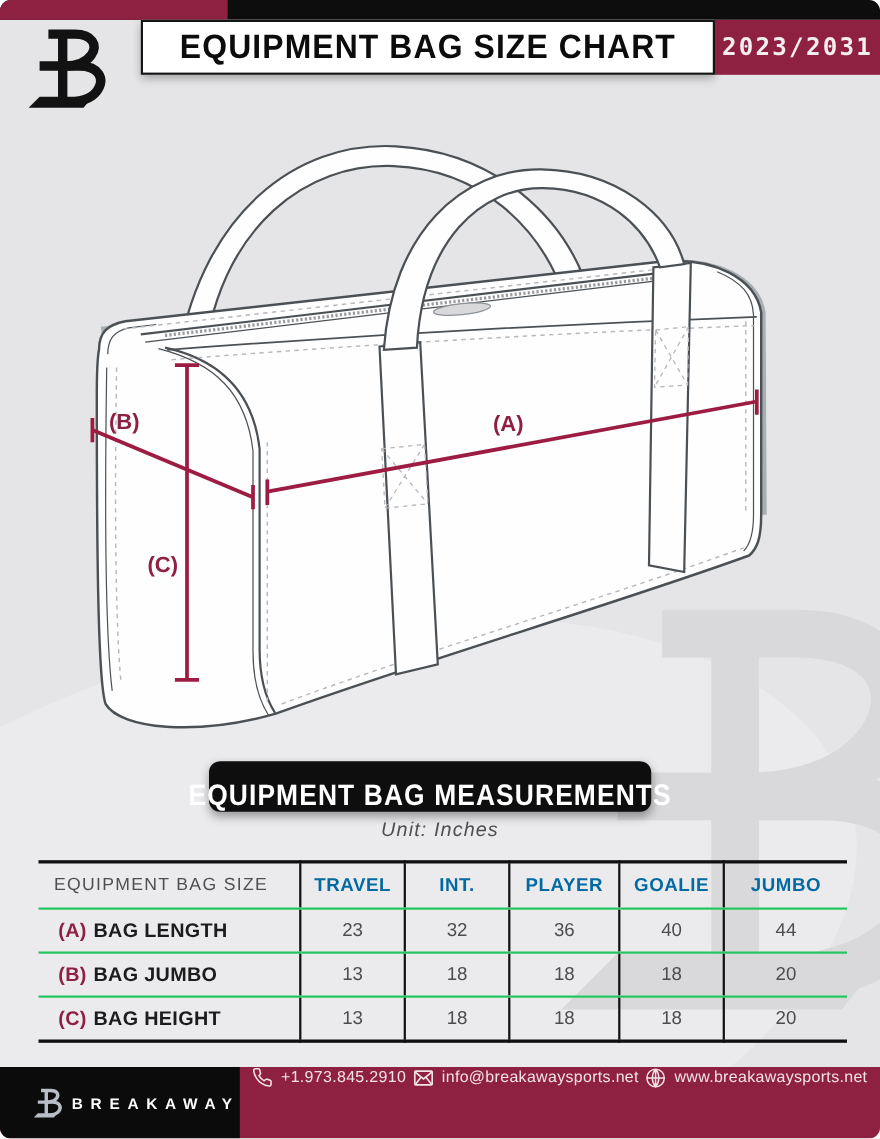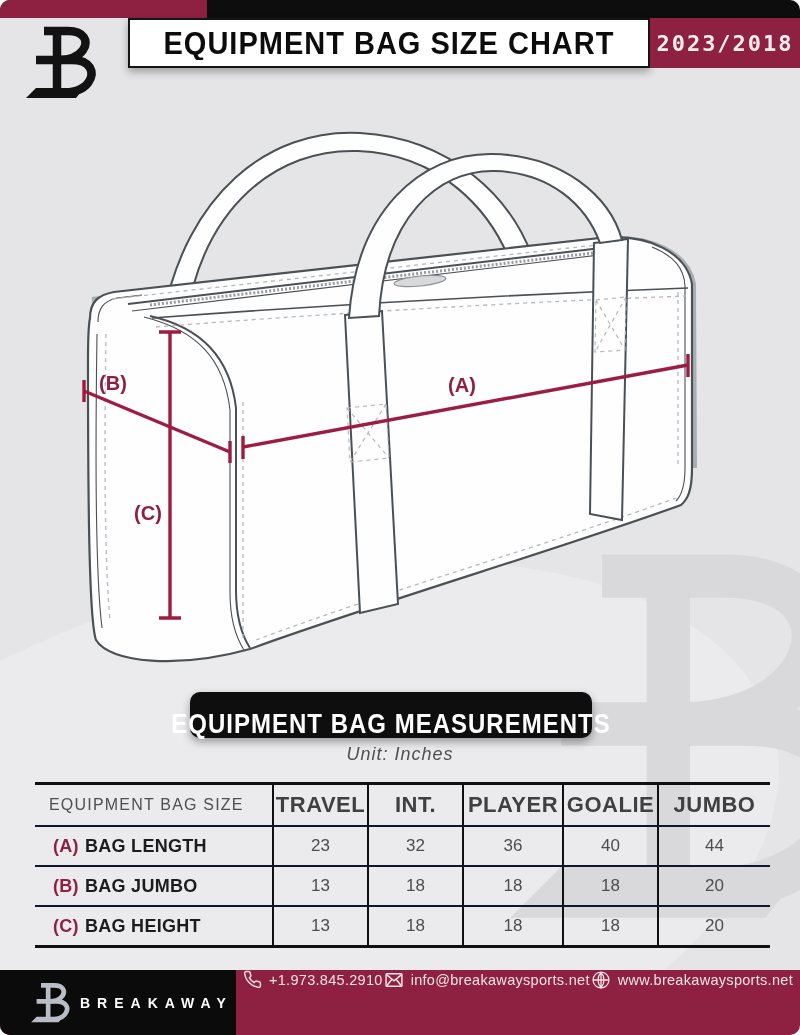--- a/index.html
+++ b/index.html
@@ -35,32 +35,32 @@
           display:flex;align-items:flex-end;justify-content:center;z-index:7;
           box-shadow:0 4px 9px rgba(0,0,0,.35);}
   .banner span{color:#ffffff;font-size:24px;font-weight:800;letter-spacing:1px;transform:scale(1,1.12);white-space:nowrap;}
   .unit-note{position:absolute;left:0;top:744px;width:800px;text-align:center;z-index:7;
              font-style:italic;font-size:18px;color:#4f4f4f;letter-spacing:1px;}
 
   
   .table-wrap{position:absolute;left:35px;top:782px;width:735px;z-index:7;}
   table.size{border-collapse:collapse;width:735px;table-layout:fixed;
              border-top:3px solid #101010;border-bottom:3px solid #101010;}
-  table.size th,table.size td{border-bottom:2px solid #0f172a;padding:0;text-align:center;vertical-align:middle;}
+  table.size th,table.size td{border-bottom:2px solid #22c55e;padding:0;text-align:center;vertical-align:middle;}
   table.size tr:last-child td{border-bottom:none;}
   table.size th:not(:first-child),table.size td:not(:first-child){border-left:2px solid #101010;}
-  table.size thead th{height:40px;font-size:22px;font-weight:bold;color:#404040;letter-spacing:.5px;}
+  table.size thead th{height:40px;font-size:17px;font-weight:bold;color:#0369a1;letter-spacing:.5px;}
   table.size thead th.c1{font-weight:400;color:#4f4f4f;font-size:16px;letter-spacing:1.2px;text-align:left;padding-left:14px;}
   table.size tbody td{height:38px;font-size:17px;color:#4d4d4d;}
   table.size tbody td.c1{text-align:left;padding-left:18px;font-size:18px;color:#1c1c1c;font-weight:600;letter-spacing:.3px;}
   .pfx{color:#8e2142;font-weight:800;margin-right:6px;}
 
   
   .footer{position:absolute;left:0;top:970px;width:800px;height:65px;background:#8e2142;z-index:8;display:flex;}
-  .footer-brand{width:236px;height:65px;background:#0b0b0b;display:flex;align-items:center;flex:0 0 auto;}
+  .footer-brand{width:218px;height:65px;background:#0b0b0b;display:flex;align-items:center;flex:0 0 auto;}
   .footer-brand .wordmark{color:#fdfdfd;font-size:14px;font-weight:bold;letter-spacing:7px;margin-left:6px;white-space:nowrap;}
   .footer-contacts{flex:1;display:flex;align-items:flex-start;justify-content:space-evenly;padding:0 6px;}
   .contact{display:flex;align-items:center;gap:7px;color:#f3e3e8;font-size:14.5px;letter-spacing:.3px;cursor:pointer;white-space:nowrap;}
   .contact svg{flex:0 0 auto;}
 </style>
 </head>
 <body>
 
 <div class="page">
 
@@ -92,21 +92,21 @@
 
   <svg class="logo-header" width="80" height="86" viewBox="0 0 80 86">
     <use href="#blogo-shape" color="#121212"></use>
   </svg>
 
   <div class="title-box">
     <span>EQUIPMENT BAG SIZE CHART</span>
   </div>
 
   <div class="year-box">
-    <span>2023/2018</span>
+    <span>2023/2031</span>
   </div>
 
   <svg class="bag-svg" viewBox="0 0 800 1035">
 
     <path d="M 163 318 C 186 195 268 128 360 133 C 450 138 515 197 536 268 L 514 272 C 492 206 436 154 358 151 C 278 148 204 205 186 320 Z" fill="#fefefe" stroke="#4b5055" stroke-width="2"></path>
 
     <path d="M 92 300 L 600 240 C 652 234 688 255 693 284 L 694 468" fill="none" stroke="#a9aeb3" stroke-width="6"></path>
 
     <path d="M 90 318 C 90 302 98 295 114 292 L 600 238 C 650 233 687 254 692 284 L 692 468 C 692 490 688 499 681 505 C 560 549 382 601 250 649 C 178 669 110 663 96 640 C 89 620 88 500 88 360 C 88 340 88 328 90 318 Z" fill="#fefefe" stroke="#4b5055" stroke-width="2.2"></path>
 

